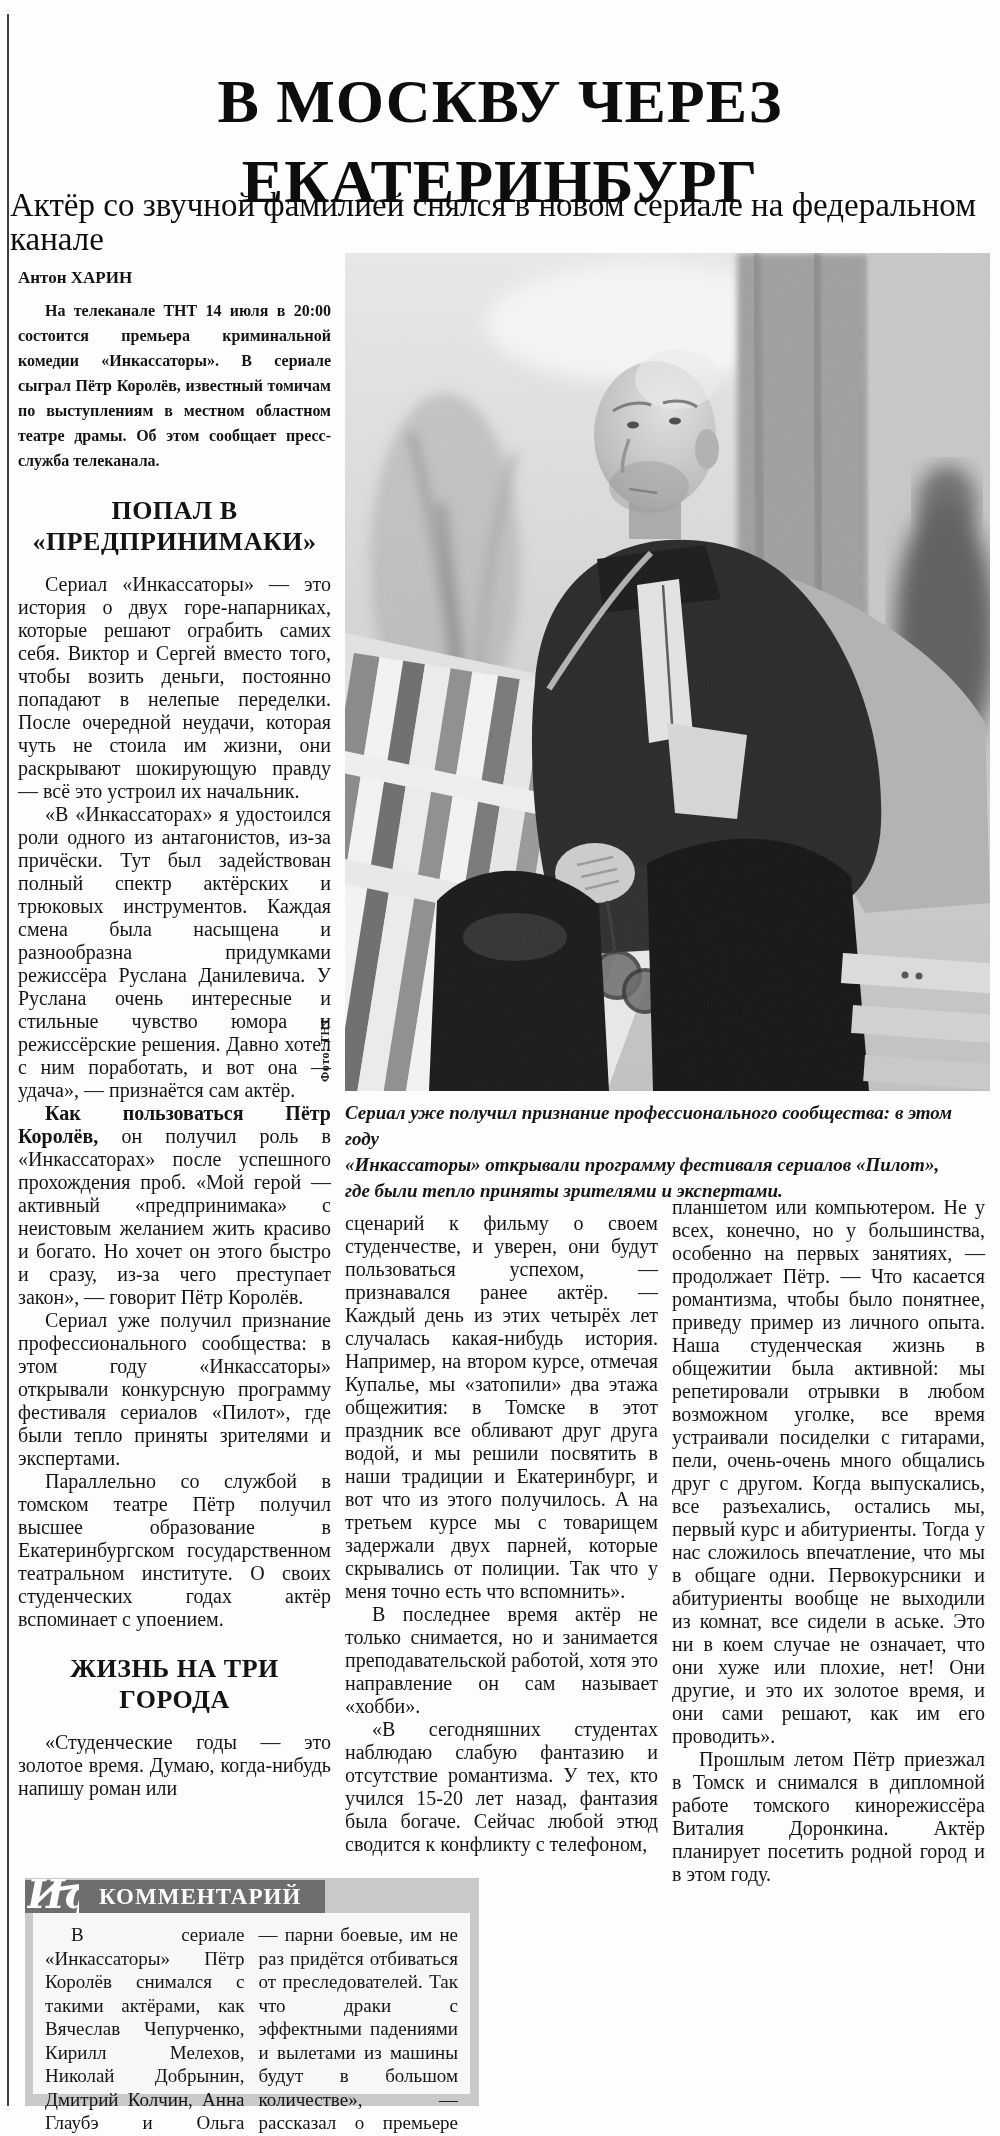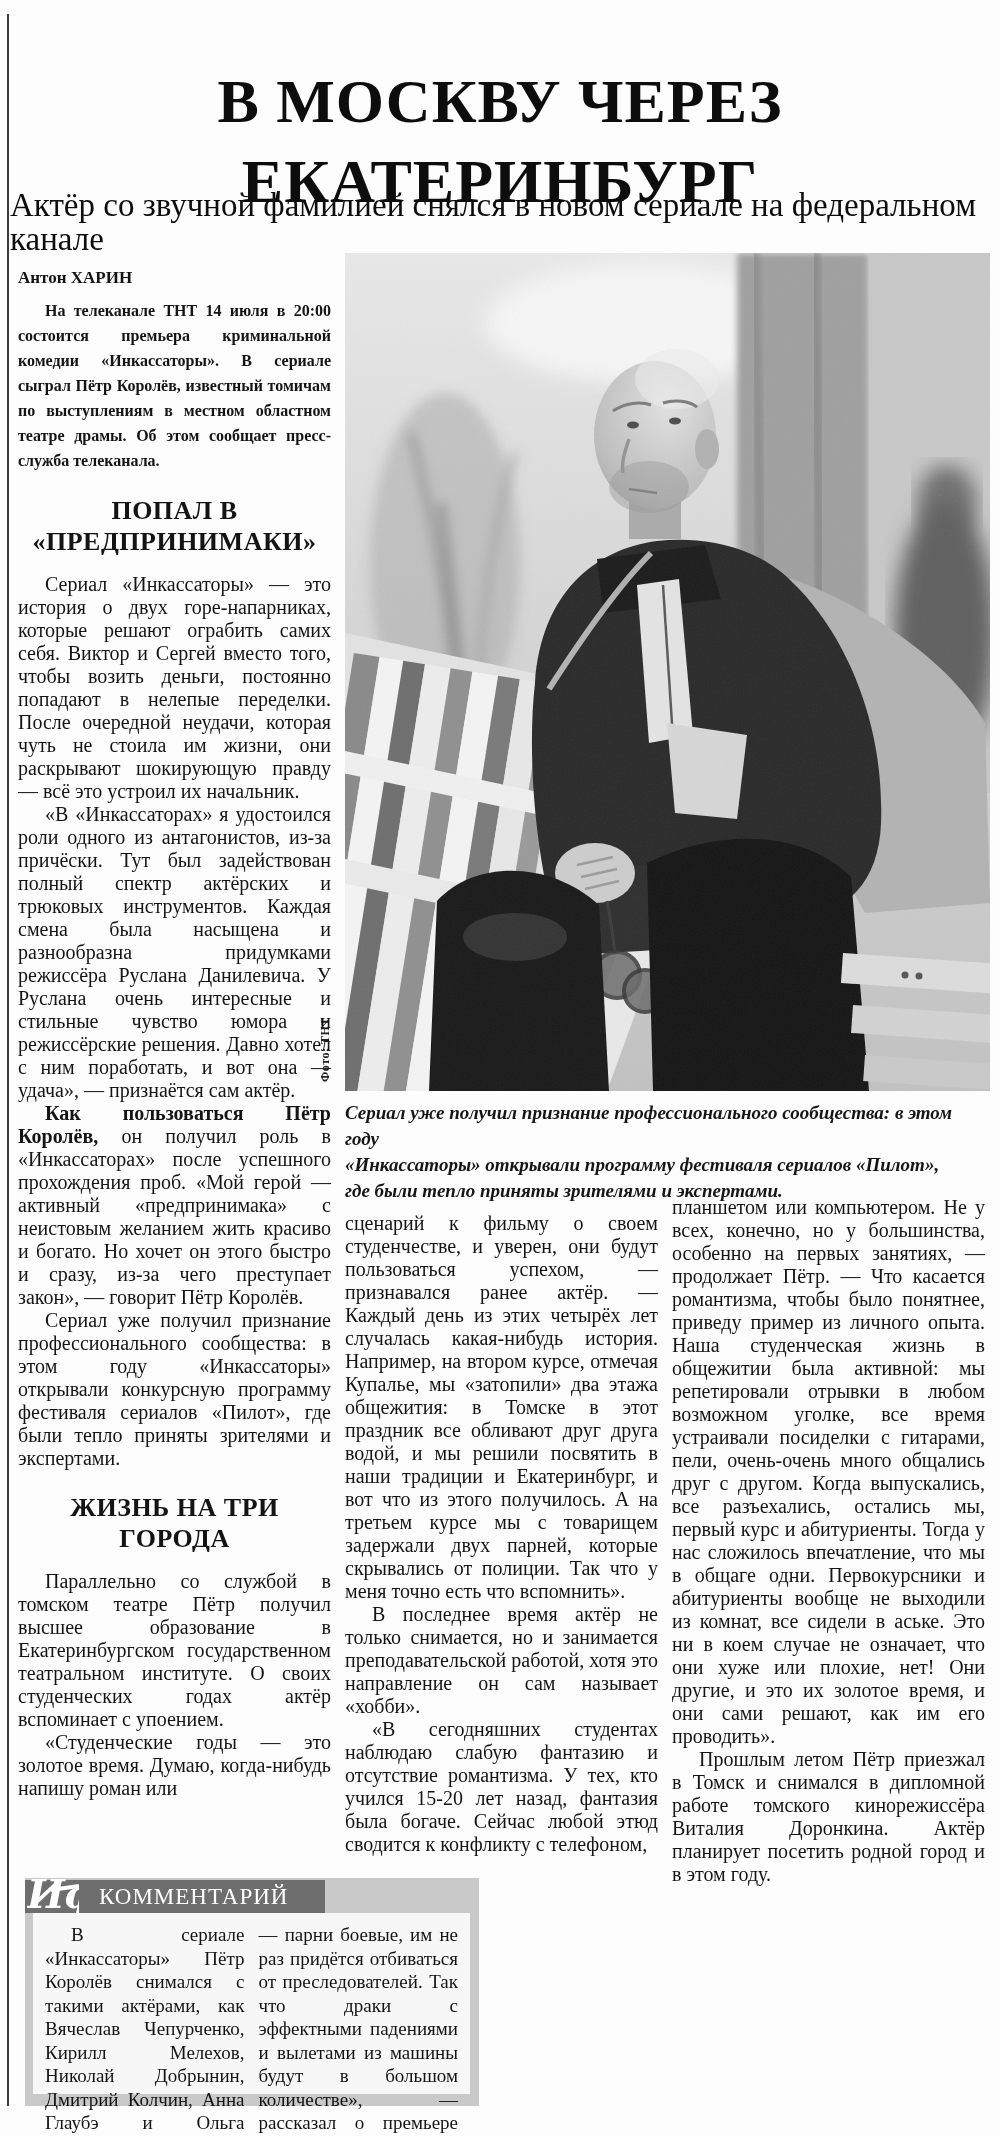--- a/index.html
+++ b/index.html
@@ -26,21 +26,21 @@
   .col-2{left:345px;top:1196px;height:670px;margin-top:16px;}
   .col-3{left:672px;top:1196px;height:920px;}
   .para{margin:0;text-indent:27px;}
   .para.lead{font-weight:bold;font-size:16px;line-height:25px;}
   .para.cont{text-indent:0;}
   .para.heading{font-weight:bold;text-align:center;font-size:26px;line-height:31px;
                 margin:22px 0 16px;text-indent:0;letter-spacing:.5px;}
 
   .comment-shadow{position:absolute;left:25px;top:1878px;width:454px;height:228px;background:#c9c9c9;}
   .comment-header{position:absolute;left:25px;top:1880px;width:300px;height:33px;background:#6e6e6e;}
-  .comment-header .chead{position:absolute;left:74px;top:2px;color:#ffffff;font-weight:normal;
+  .comment-header .chead{position:absolute;left:74px;top:2px;color:#ffffff;font-weight:bold;
                          font-size:23px;letter-spacing:1px;line-height:30px;}
   .comment-logo{position:absolute;left:27px;top:1868px;width:52px;height:50px;}
   .comment-body{position:absolute;left:33px;top:1913px;width:437px;height:181px;background:#f7f7f7;
                 display:flex;gap:14px;padding:10px 12px;box-sizing:border-box;}
   .ccol{width:50%;text-align:justify;font-size:19px;line-height:23.5px;}
   .cpara{margin:0;text-indent:0;}
   .cpara.ind{text-indent:26px;}
 </style>
 </head>
 <body>
@@ -175,22 +175,22 @@
 «Инкассаторы» открывали программу фестиваля сериалов «Пилот»,
 где были тепло приняты зрителями и экспертами.</div>
 
   <div class="col col-1">
       <p class="para lead">На телеканале ТНТ 14 июля в 20:00 состоится премьера криминальной комедии «Инкассаторы». В сериале сыграл Пётр Королёв, известный томичам по выступлениям в местном областном театре драмы. Об этом сообщает пресс-служба телеканала.</p>
       <p class="para heading">ПОПАЛ В «ПРЕДПРИНИМАКИ»</p>
       <p class="para body">Сериал «Инкассаторы» — это история о двух горе-напарниках, которые решают ограбить самих себя. Виктор и Сергей вместо того, чтобы возить деньги, постоянно попадают в нелепые переделки. После очередной неудачи, которая чуть не стоила им жизни, они раскрывают шокирующую правду — всё это устроил их начальник.</p>
       <p class="para body">«В «Инкассаторах» я удостоился роли одного из антагонистов, из-за причёски. Тут был задействован полный спектр актёрских и трюковых инструментов. Каждая смена была насыщена и разнообразна придумками режиссёра Руслана Данилевича. У Руслана очень интересные и стильные чувство юмора и режиссёрские решения. Давно хотел с ним поработать, и вот она — удача», — признаётся сам актёр.</p>
       <p class="para body"><b>Как пользоваться Пётр Королёв,</b> он получил роль в «Инкассаторах» после успешного прохождения проб. «Мой герой — активный «предпринимака» с неистовым желанием жить красиво и богато. Но хочет он этого быстро и сразу, из-за чего преступает закон», — говорит Пётр Королёв.</p>
       <p class="para body">Сериал уже получил признание профессионального сообщества: в этом году «Инкассаторы» открывали конкурсную программу фестиваля сериалов «Пилот», где были тепло приняты зрителями и экспертами.</p>
+      <p class="para body">Параллельно со службой в томском театре Пётр получил высшее образование в Екатеринбургском государственном театральном институте. О своих студенческих годах актёр вспоминает с упоением.</p>
       <p class="para heading">ЖИЗНЬ НА ТРИ ГОРОДА</p>
-      <p class="para body">Параллельно со службой в томском театре Пётр получил высшее образование в Екатеринбургском государственном театральном институте. О своих студенческих годах актёр вспоминает с упоением.</p>
       <p class="para body">«Студенческие годы — это золотое время. Думаю, когда-нибудь напишу роман или</p>
     </div>
   <div class="col col-2">
       <p class="para cont">сценарий к фильму о своем студенчестве, и уверен, они будут пользоваться успехом, — признавался ранее актёр. — Каждый день из этих четырёх лет случалась какая-нибудь история. Например, на втором курсе, отмечая Купалье, мы «затопили» два этажа общежития: в Томске в этот праздник все обливают друг друга водой, и мы решили посвятить в наши традиции и Екатеринбург, и вот что из этого получилось. А на третьем курсе мы с товарищем задержали двух парней, которые скрывались от полиции. Так что у меня точно есть что вспомнить».</p>
       <p class="para body">В последнее время актёр не только снимается, но и занимается преподавательской работой, хотя это направление он сам называет «хобби».</p>
       <p class="para body">«В сегодняшних студентах наблюдаю слабую фантазию и отсутствие романтизма. У тех, кто учился 15-20 лет назад, фантазия была богаче. Сейчас любой этюд сводится к конфликту с телефоном,</p>
     </div>
   <div class="col col-3">
       <p class="para cont">планшетом или компьютером. Не у всех, конечно, но у большинства, особенно на первых занятиях, — продолжает Пётр. — Что касается романтизма, чтобы было понятнее, приведу пример из личного опыта. Наша студенческая жизнь в общежитии была активной: мы репетировали отрывки в любом возможном уголке, все время устраивали посиделки с гитарами, пели, очень-очень много общались друг с другом. Когда выпускались, все разъехались, остались мы, первый курс и абитуриенты. Тогда у нас сложилось впечатление, что мы в общаге одни. Первокурсники и абитуриенты вообще не выходили из комнат, все сидели в аське. Это ни в коем случае не означает, что они хуже или плохие, нет! Они другие, и это их золотое время, и они сами решают, как им его проводить».</p>
       <p class="para body">Прошлым летом Пётр приезжал в Томск и снимался в дипломной работе томского кинорежиссёра Виталия Доронкина. Актёр планирует посетить родной город и в этом году.</p>

